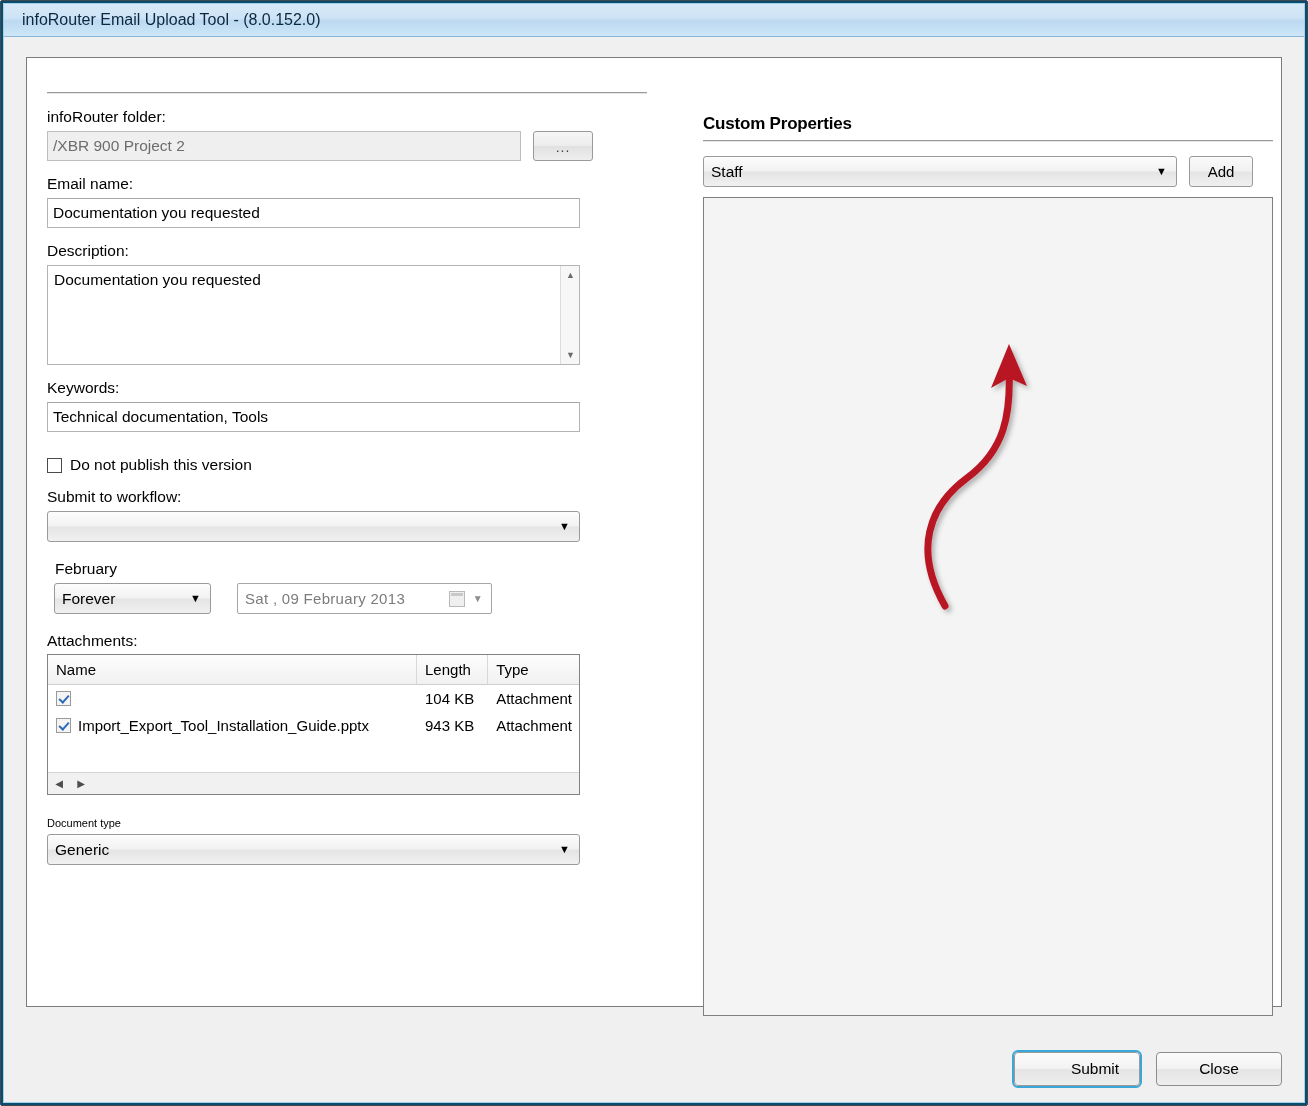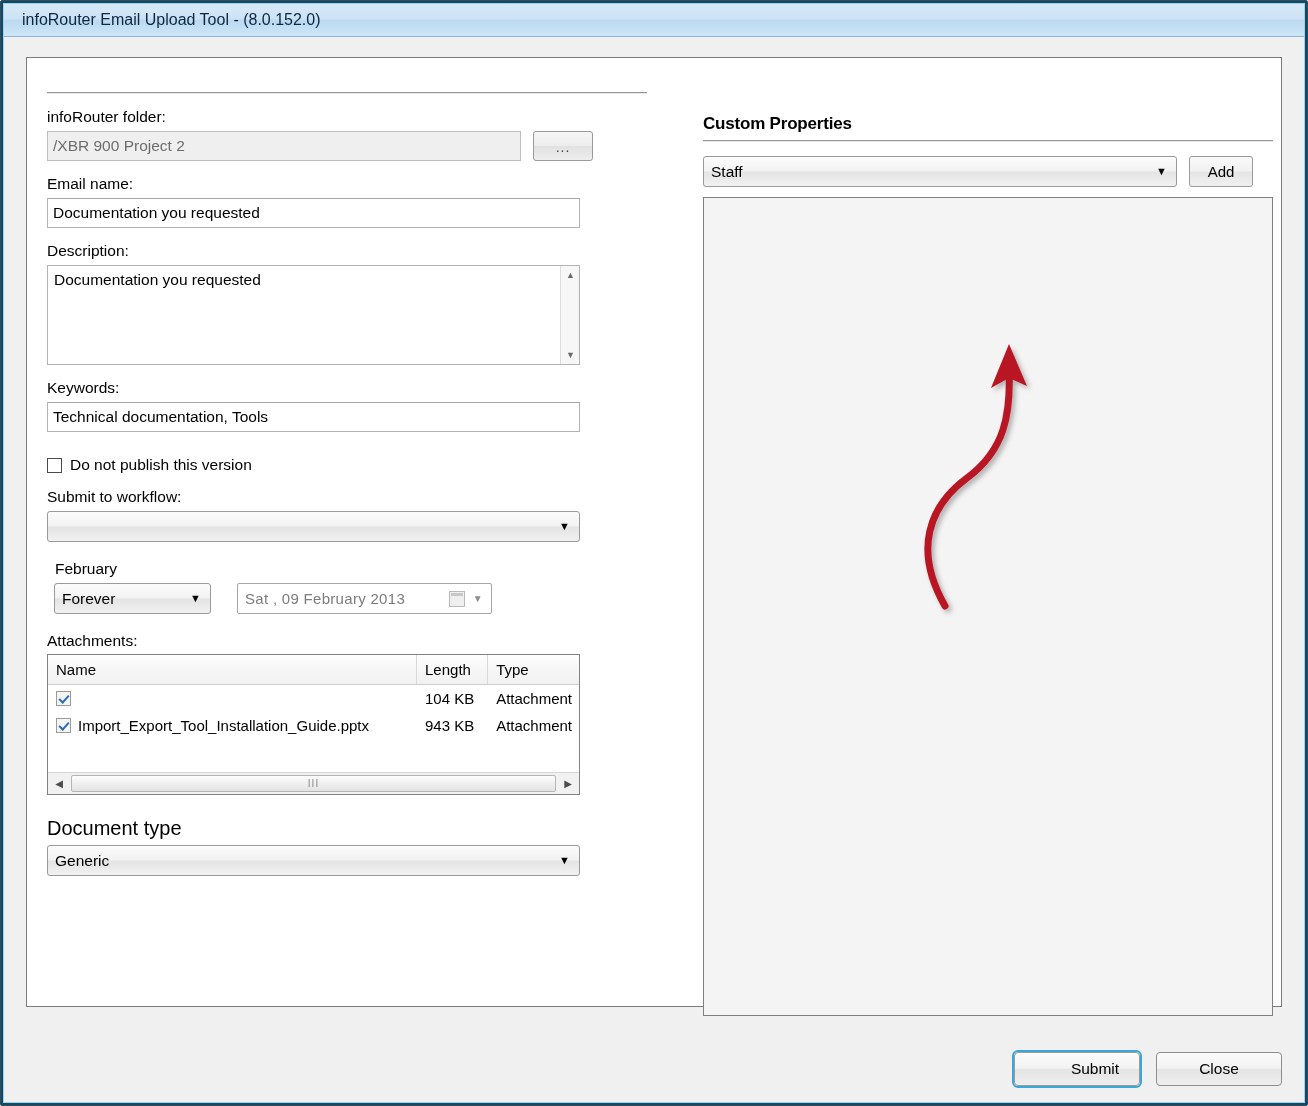--- a/index.html
+++ b/index.html
@@ -293,21 +293,21 @@
     height: 17px;
     margin: 0 1px;
     background: linear-gradient(to bottom, #fdfdfd 0%, #efefef 50%, #e3e3e3 100%);
     border: 1px solid #b5b5b5;
     border-radius: 2px;
     display: flex; align-items: center; justify-content: center;
     font-size: 10px; color: #8a8a8a;
     letter-spacing: 1px;
   }
 
-  #doctype-label { font-size: 20px; color: #000; margin-top: 22px; margin-bottom: 5px; }
+  #doctype-label { font-size: 11px; color: #000; margin-top: 22px; margin-bottom: 5px; }
 
   
   #right-col {
     position: absolute;
     left: 676px; top: 28px;
     width: 570px;
     margin-top: 28px;
   }
   #cp-row { display: flex; gap: 12px; margin-top: 14px; }
   #cp-combo { width: 474px; }
@@ -464,21 +464,20 @@
               <div class="rcell c-name">
                 <span class="cb-checked"></span>
                 <span>Import_Export_Tool_Installation_Guide.pptx</span>
               </div>
               <div class="rcell c-len">943 KB</div>
               <div class="rcell c-type">Attachment</div>
             </div>
 
             <div id="attach-hscroll">
               <div class="hs-btn">◀</div>
-              <div id="hs-thumb">III</div>
               <div class="hs-btn">▶</div>
             </div>
           </div>
 
           <div id="doctype-label">Document type</div>
           <div class="combo w533">
             <span>Generic</span>
             <span class="arrow">▼</span>
           </div>
         </div>

